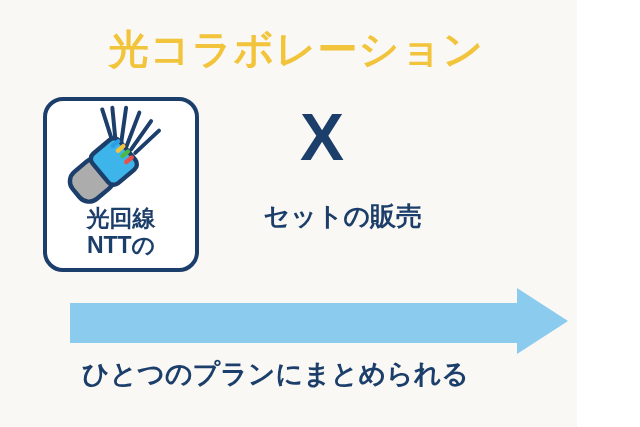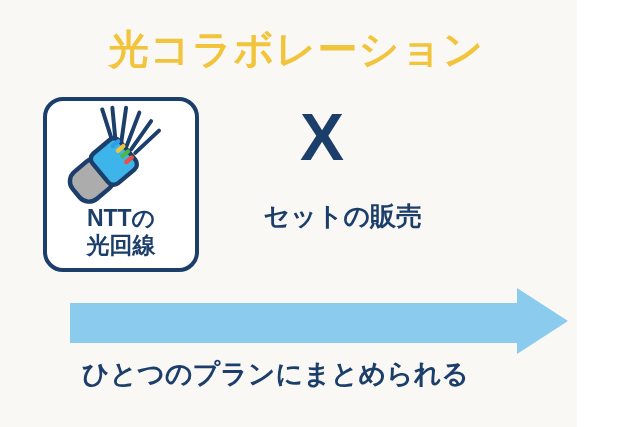--- a/index.html
+++ b/index.html
@@ -89,22 +89,22 @@
           <rect x="4" y="42" width="46" height="40" rx="14" fill="#ACACAC" stroke="#1C3E6B" stroke-width="5"></rect>
           <rect x="40" y="40" width="40" height="44" rx="8" fill="#3DB5EA" stroke="#1C3E6B" stroke-width="5"></rect>
           <rect x="68" y="45" width="13" height="5" rx="2.5" fill="#2E9FE6"></rect>
           <rect x="69" y="53" width="13" height="5" rx="2.5" fill="#F2C43C"></rect>
           <rect x="69" y="61" width="13" height="5" rx="2.5" fill="#4CB944"></rect>
           <rect x="68" y="69" width="13" height="5" rx="2.5" fill="#E85048"></rect>
         </g>
       </svg>
     </div>
     <div class="card-label">
+      <div>光回線</div>
       <div>NTTの</div>
-      <div>光回線</div>
     </div>
   </div>
 
   <div class="center-x">X</div>
   <div class="center-caption">セットの販売</div>
 
 
   <div>
     <div class="arrow-shaft"></div>
     <div class="arrow-head"></div>

